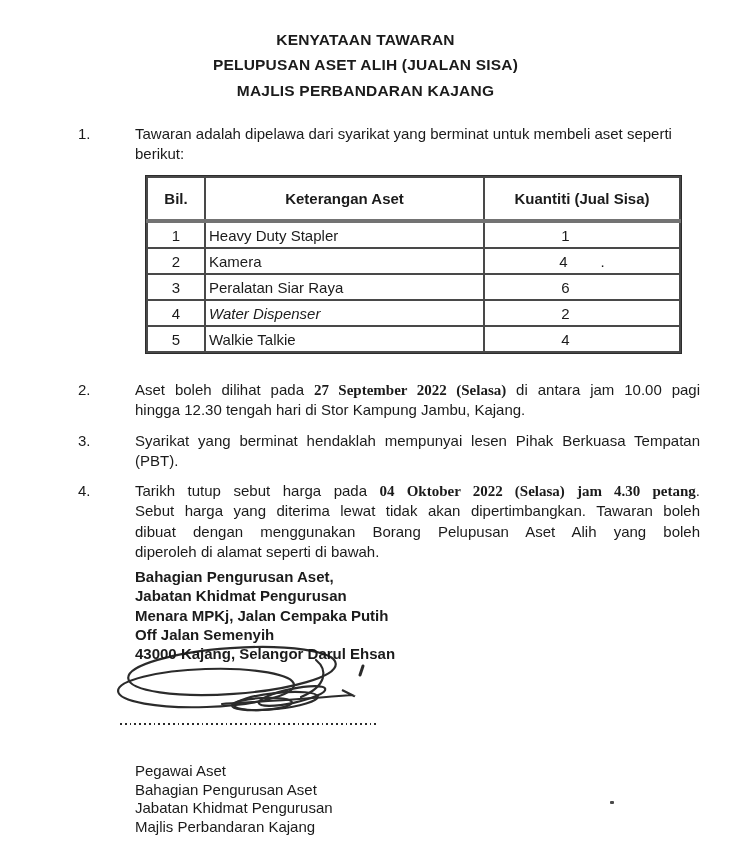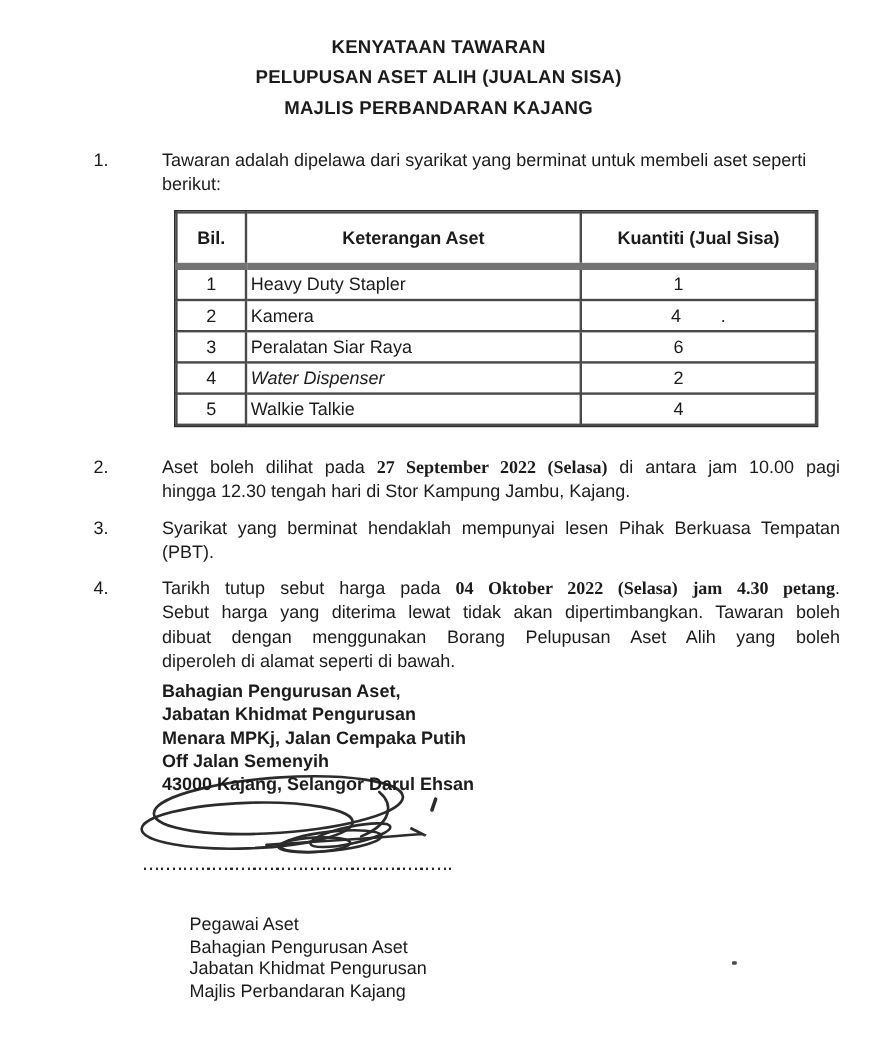--- a/index.html
+++ b/index.html
@@ -22,35 +22,35 @@
   .line b{font-weight:bold;font-family:Liberation Serif, serif;}
   
   .asset-table{position:absolute;left:146px;top:176px;width:533px;border-collapse:collapse;
     table-layout:fixed;font-size:15px;}
   .asset-table col.c1{width:58px;}
   .asset-table col.c2{width:279px;}
   .asset-table col.c3{width:196px;}
   .asset-table th,.asset-table td{border:2px solid #4a4a4a;padding:0;}
   .asset-table{border:2px solid #2e2e2e;outline:1px solid #2e2e2e;}
   .asset-table thead th{height:41px;font-weight:bold;text-align:center;vertical-align:middle;
-    border-bottom:6px solid #737373;}
+    border-bottom:4px solid #737373;}
   .asset-table tbody td{height:24px;vertical-align:middle;border-top:2px solid #6e6e6e;}
   .asset-table td.bil,.asset-table td.qty{text-align:center;}
   .asset-table td.desc{text-align:left;padding-left:3px;}
   .asset-table td.desc.italic{font-style:italic;}
   .qtydot{display:inline-block;margin-left:33px;}
   
   .address{position:absolute;left:135px;top:567px;font-weight:bold;font-size:15px;line-height:19.3px;}
   
   .sig-svg{position:absolute;left:104px;top:644px;}
   .dotline{position:absolute;left:120px;top:723px;width:258px;height:2.4px;
     background:repeating-linear-gradient(90deg,#2c2c2c 0 1.8px,transparent 1.8px 4.8px);}
   .sig-name{position:absolute;left:131px;top:735px;font-weight:bold;font-size:15px;letter-spacing:.2px;}
   
-  .footer{position:absolute;left:135px;top:762px;font-size:15px;line-height:18.6px;margin-left:23px;}
+  .footer{position:absolute;left:135px;top:762px;font-size:15px;line-height:18.6px;}
   .artifact-dot{position:absolute;left:610px;top:801px;width:4px;height:3px;background:#4b4b4b;border-radius:1px;}
 </style>
 </head>
 <body>
 
 <div class="page">
 
   <div class="doc-head">
     <div>KENYATAAN TAWARAN</div>
     <div>PELUPUSAN ASET ALIH (JUALAN SISA)</div>

